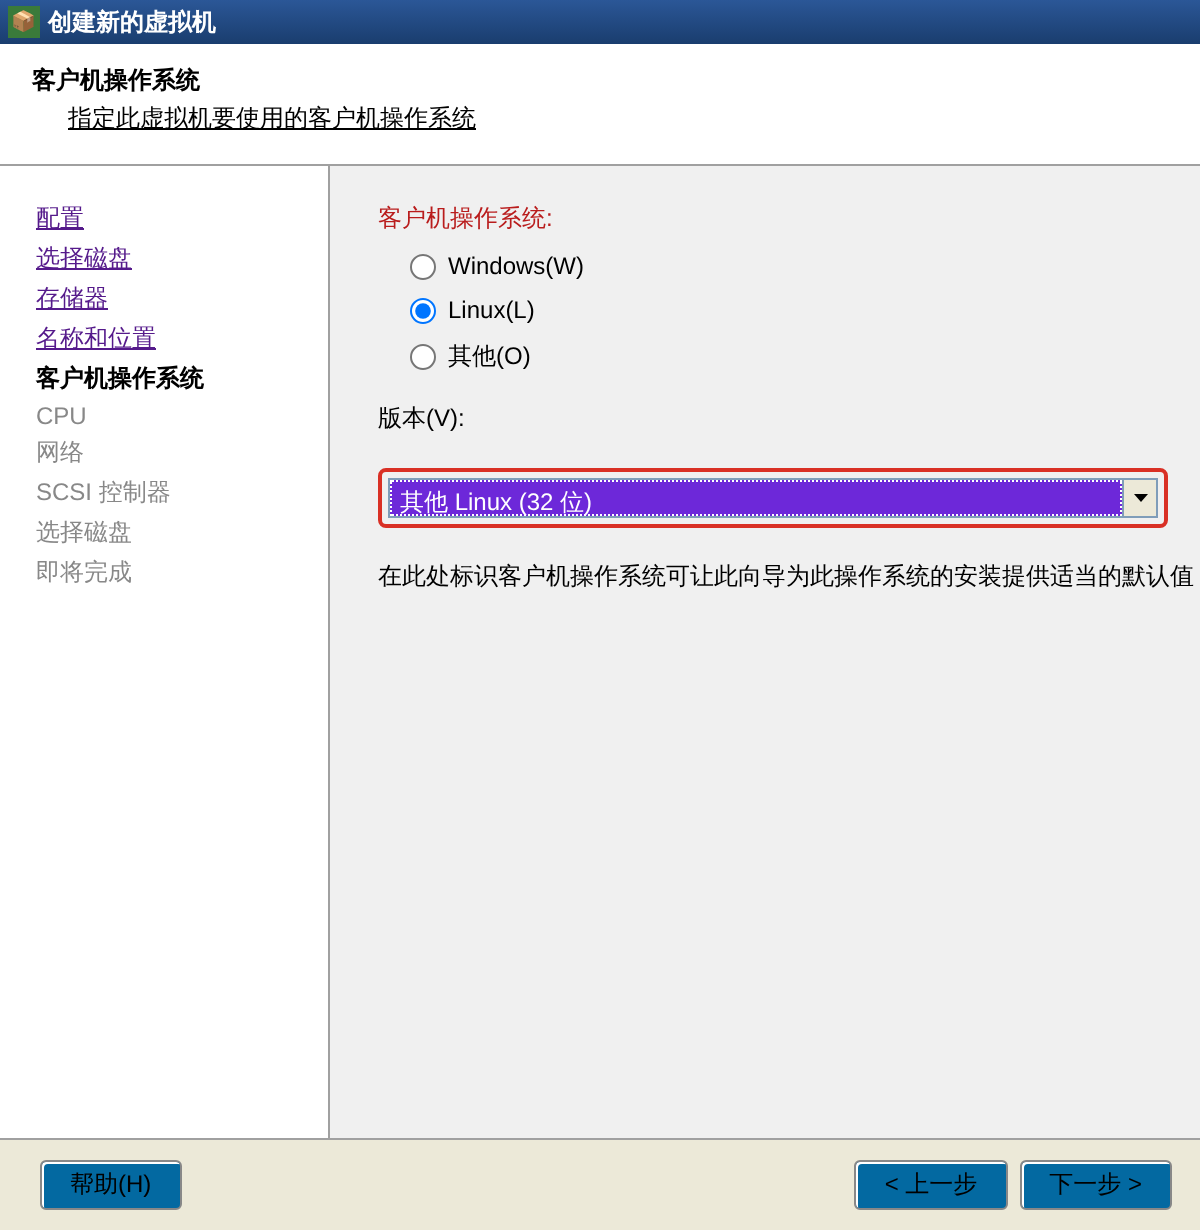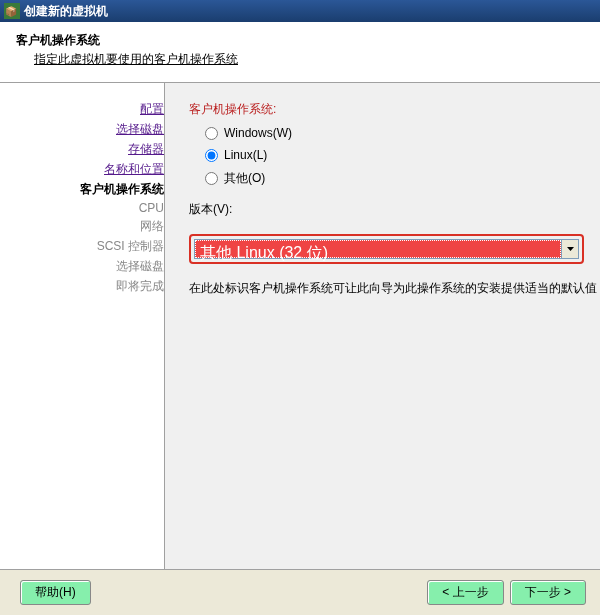--- a/index.html
+++ b/index.html
@@ -56,21 +56,20 @@
       background: #fff;
       border-right: 1px solid #a0a0a0;
       padding: 18px 0 0 18px;
     }
     .sidebar-item {
       color: #0000ee;
       text-decoration: underline;
       margin-bottom: 3px;
       cursor: pointer;
       font-size: 12px;
-      text-align: right;
     }
     .sidebar-item.visited {
       color: #551a8b;
     }
     .sidebar-item.current {
       color: #000;
       text-decoration: none;
       font-weight: bold;
     }
     .sidebar-item.disabled {
@@ -112,24 +111,24 @@
     }
     .select-wrap {
       display: flex;
       width: 100%;
       border: 1px solid #7f9db9;
       background: #316ac5;
       height: 20px;
     }
     .select-value {
       flex: 1;
-      background: #ef4444;
+      background: #6d28d9;
       color: #fff;
       padding: 2px 4px;
-      font-size: 16px;
+      font-size: 12px;
       border: 1px dotted #fff;
       margin: 0;
     }
     .select-btn {
       width: 17px;
       background: #ece9d8;
       border-left: 1px solid #7f9db9;
       display: flex;
       align-items: center;
       justify-content: center;
@@ -147,21 +146,21 @@
       left: 0;
       right: 0;
       height: 46px;
       background: #ece9d8;
       border-top: 1px solid #a0a0a0;
       display: flex;
       align-items: center;
       padding: 0 14px;
     }
     .btn {
-      background: #86efac;
+      background: #0369a1;
       border: 1px solid #888;
       border-radius: 3px;
       padding: 3px 14px;
       font-size: 12px;
       cursor: pointer;
       box-shadow: inset 1px 1px 0 #fff;
     }
     .footer-spacer { flex: 1; }
     .footer .btn { margin-left: 6px; }
   </style>

